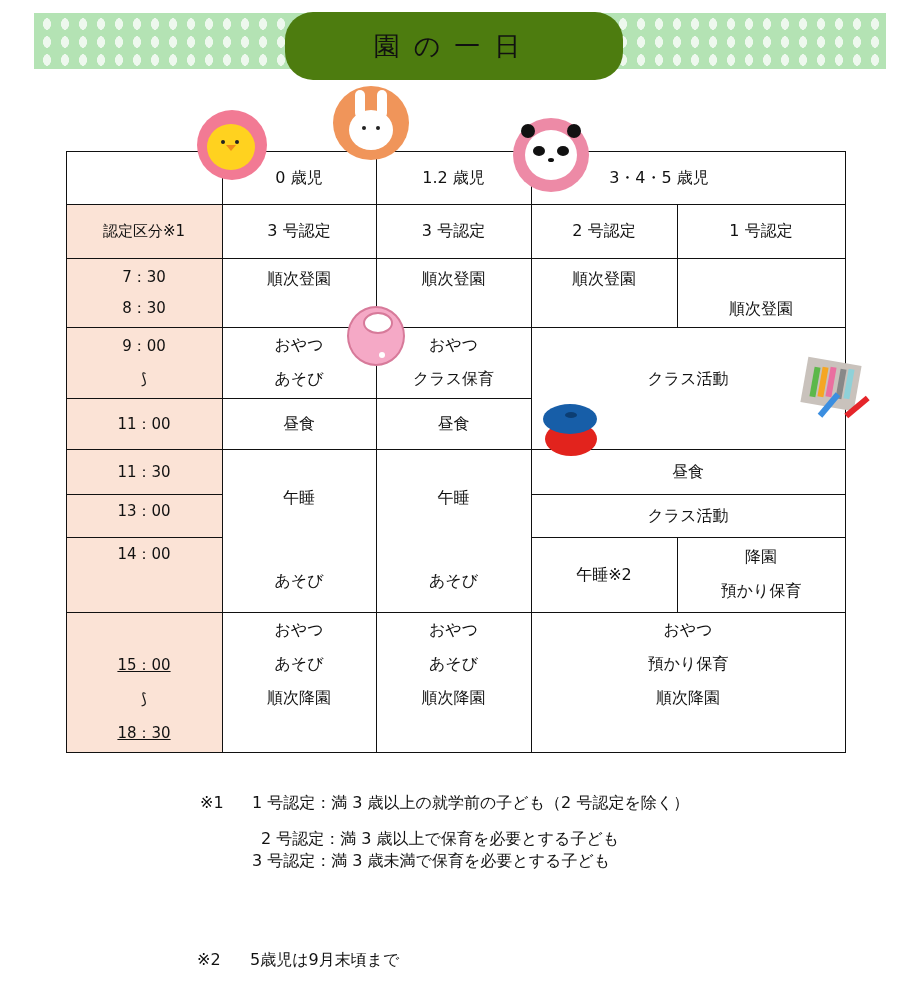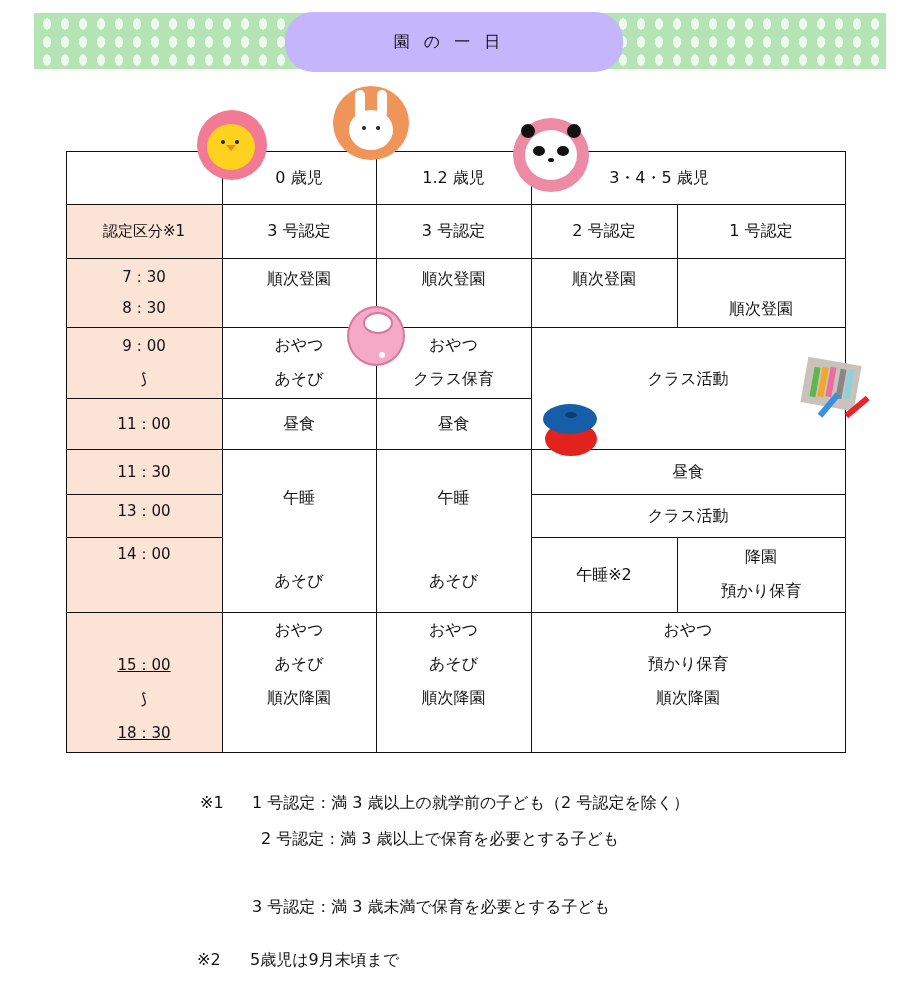--- a/index.html
+++ b/index.html
@@ -2,24 +2,24 @@
 <html><head>
 <meta charset="utf-8">
 <style>
   html, body { margin:0; padding:0; background:#ffffff; }
   body { width:900px; height:988px; position:relative; overflow:hidden;
          font-family:"DejaVu Sans", "Liberation Sans", sans-serif; color:#111; }
   .banner { position:absolute; left:34px; top:13px; width:852px; height:56px;
             background-color:#b4e3b4;
             background-image: radial-gradient(ellipse 4px 6px at center, #eef8ee 95%, transparent 100%);
             background-size:18px 18px; background-position: 4px 2px; }
-  .title-pill { position:absolute; left:285px; top:12px; width:338px; height:60px;
-                background:#c4b5fd; border-radius:28px;
+  .title-pill { position:absolute; left:285px; top:12px; width:338px; height:68px;
+                background:#4d7c0f; border-radius:28px;
                 display:flex; align-items:center; justify-content:center;
-                font-size:16px; letter-spacing:14px; color:#111; }
+                font-size:26px; letter-spacing:14px; color:#111; }
   .cell { position:absolute; box-sizing:border-box; display:flex; flex-direction:column;
           align-items:center; font-size:16px; line-height:34px; text-align:center; }
   .time { background:#fbe3d6; font-size:15px; }
   .hl { position:absolute; height:1px; background:#111; }
   .vl { position:absolute; width:1px; background:#111; }
   .deco { position:absolute; border-radius:50%; }
   .note { position:absolute; font-size:16px; white-space:pre; }
 </style>
 </head>
 <body>
@@ -217,16 +217,16 @@
   <div style="position:absolute;left:38px;top:14px;width:6px;height:30px;background:#888;transform:rotate(10deg);"></div>
   <div style="position:absolute;left:46px;top:14px;width:6px;height:30px;background:#8fd1d8;transform:rotate(10deg);"></div>
   <div style="position:absolute;left:26px;top:36px;width:6px;height:28px;background:#3b8ee0;transform:rotate(40deg);"></div>
   <div style="position:absolute;left:54px;top:38px;width:6px;height:28px;background:#e5252a;transform:rotate(50deg);"></div>
 </div>
 
 <div>
   <div class="note" style="left:200px;top:793px;">※1</div>
   <div class="note" style="left:252px;top:793px;">1 号認定：満 3 歳以上の就学前の子ども（2 号認定を除く）</div>
   <div class="note" style="left:252px;top:829px;margin-left:9px;">2 号認定：満 3 歳以上で保育を必要とする子ども</div>
-  <div class="note" style="left:252px;top:897px;">3 号認定：満 3 歳未満で保育を必要とする子ども</div>
+  <div class="note" style="left:252px;top:851px;">3 号認定：満 3 歳未満で保育を必要とする子ども</div>
   <div class="note" style="left:197px;top:950px;">※2</div>
   <div class="note" style="left:250px;top:950px;">5歳児は9月末頃まで</div>
 </div>
 
 </body></html>

